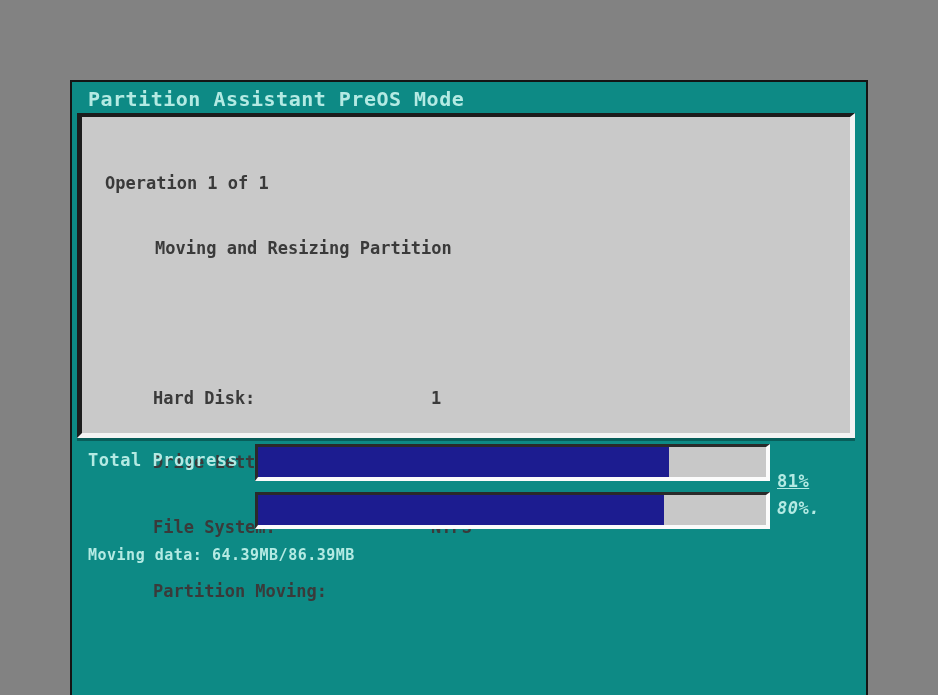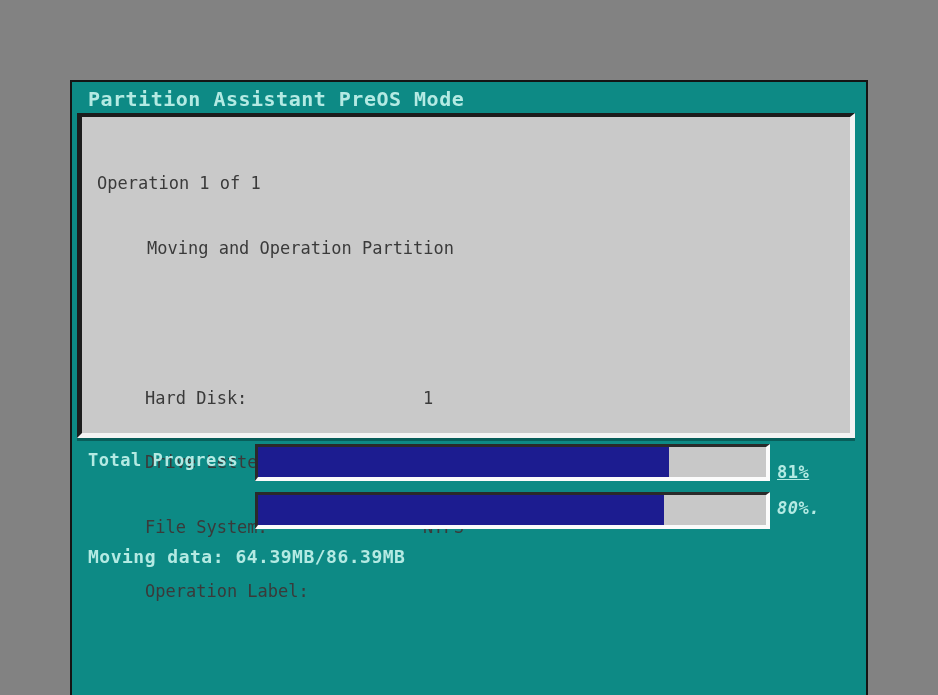--- a/index.html
+++ b/index.html
@@ -38,23 +38,23 @@
   }
   .panel{
     position:absolute;left:5px;top:31px;width:778px;height:325px;
     background:var(--panel-gray);
     border-top:4px solid var(--border-dark);
     border-left:5px solid var(--border-dark);
     border-bottom:5px solid var(--border-light);
     border-right:5px solid var(--border-light);
     box-shadow:0 3px 0 rgba(5,40,38,0.45);
     color:var(--text-dark);
-    font-size:17px;font-weight:normal;
+    font-size:17px;font-weight:bold;
     line-height:21.5px;
-    padding:13px 0 0 15px;
+    padding:13px 0 0 23px;
     white-space:pre;
   }
   .op-heading{display:block;}
   .op-subheading{display:block;margin-left:50px;}
   .fields{display:block;margin-top:21px;}
   .field-row{position:relative;display:block;height:21.5px;text-align:right;}
   .field-label{position:absolute;left:48px;top:0;}
   .field-value{position:absolute;left:326px;top:0;}
   .prog-label{
     position:absolute;left:16px;
@@ -72,56 +72,56 @@
   .prog-fill{
     height:100%;background:var(--navy);
   }
   .prog-pct{
     position:absolute;left:705px;
     font-size:17px;font-weight:bold;color:var(--text-light);
     letter-spacing:0.5px;white-space:pre;
   }
   .bar1{top:362px;} .bar2{top:410px;}
   .lbl1{top:368px;} .lbl2{top:416px;}
-  .pct1{top:380px;text-decoration:underline;} .pct2{top:416px;font-style:italic;}
+  .pct1{top:389px;text-decoration:underline;} .pct2{top:416px;font-style:italic;}
   .status-line{
     position:absolute;left:16px;top:464px;
-    font-size:18px;font-weight:bold;color:var(--text-light);
+    font-size:15px;font-weight:bold;color:var(--text-light);
     letter-spacing:0.5px;white-space:pre;
   }
 </style>
 </head>
 <body>
 
 <div class="screen">
   <div class="window">
 
     <div class="titlebar">
       <span class="titlebar-text">Partition Assistant PreOS Mode</span>
     </div>
 
     <div class="panel">
       <span class="op-heading">Operation 1 of 1</span>
-      <span class="op-subheading">Moving and Operation Partition</span>
+      <span class="op-subheading">Moving and Resizing Partition</span>
 
       <span class="fields">
         <span class="field-row">
           <span class="field-label">Hard Disk:</span>
           <span class="field-value">1</span>
         </span>
         <span class="field-row">
           <span class="field-label">Drive Letter:</span>
           <span class="field-value">F:</span>
         </span>
         <span class="field-row">
           <span class="field-label">File System:</span>
           <span class="field-value">NTFS</span>
         </span>
         <span class="field-row">
-          <span class="field-label">Operation Label:</span>
+          <span class="field-label">Partition Moving:</span>
           <span class="field-value"></span>
         </span>
         
         
       </span>
     </div>
 
     <span class="prog-label lbl1">Total Progress</span>
     <div class="prog-bar bar1">
       <div class="prog-fill" style="width:81%"></div>

